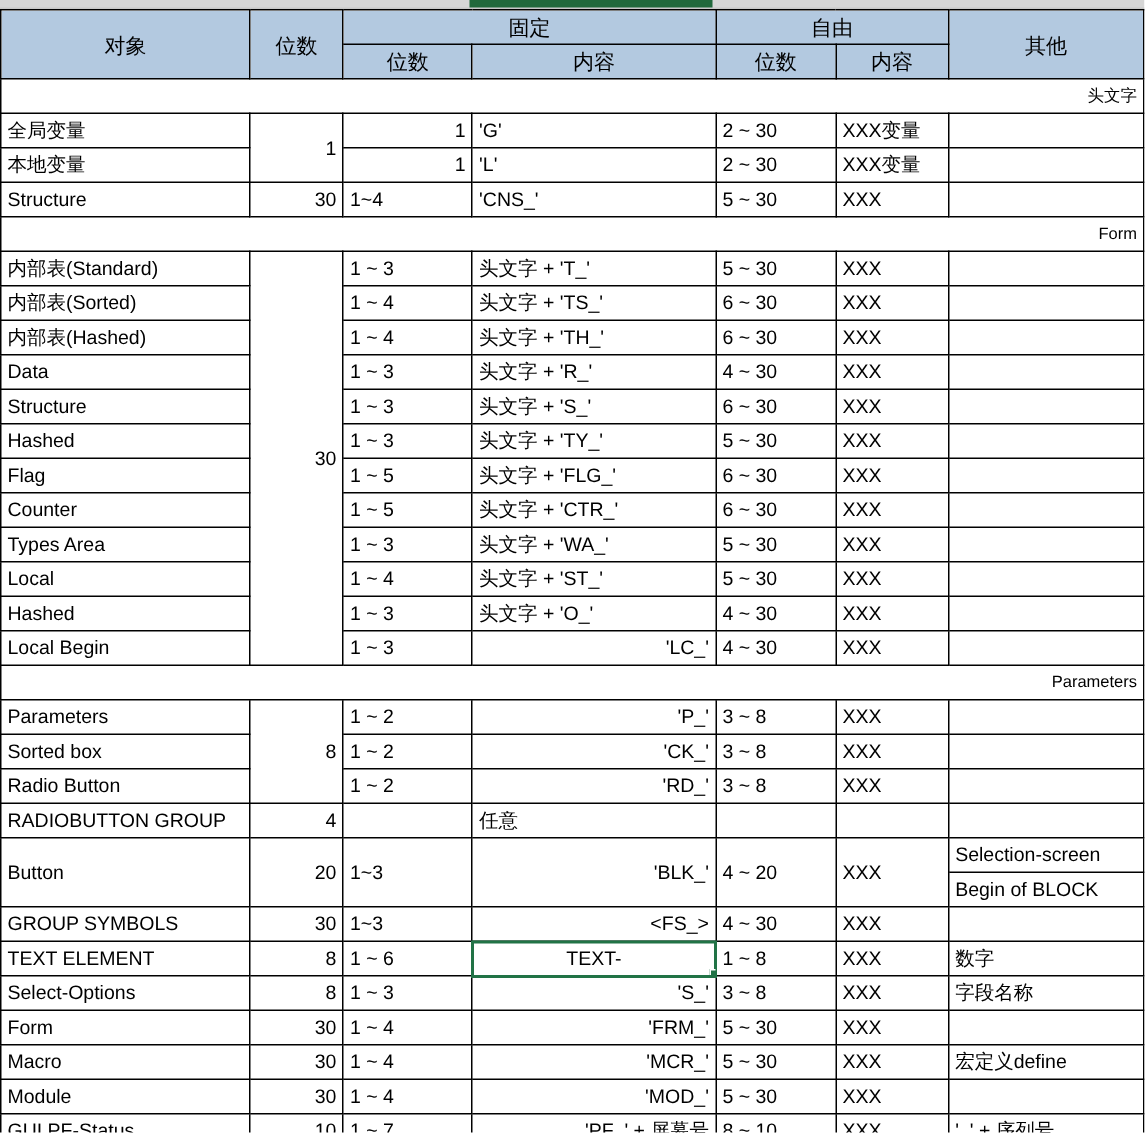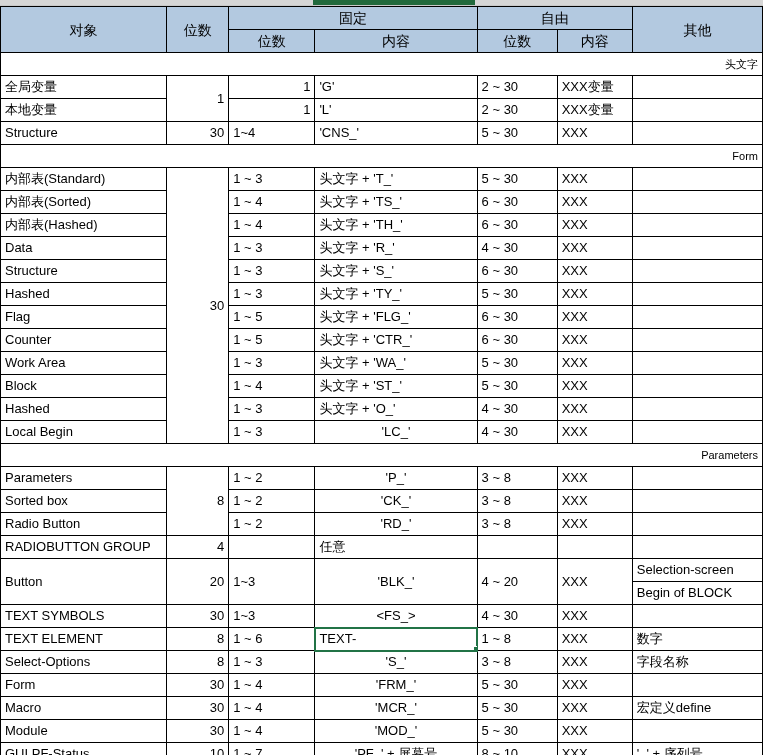--- a/index.html
+++ b/index.html
@@ -72,30 +72,31 @@
     text-align: right;
     font-size: 11px;
     border-left: 1px solid #000;
     border-right: 1px solid #000;
     border-top: 1px solid #000;
     border-bottom: 1px solid #000;
   }
 
   .num { text-align: right; }
   .left { text-align: left; }
-  .center { text-align: center; }
+  .center { text-align: right; }
 
   .vmid { vertical-align: middle; text-align: right; }
 
   
   td.selected {
     position: relative;
     outline: 2px solid #217346;
     outline-offset: -1px;
     border: 1px solid #217346 !important;
+    text-align: center;
   }
   td.selected::after {
     content: "";
     position: absolute;
     right: -3px;
     bottom: -3px;
     width: 5px;
     height: 5px;
     background: #217346;
     border: 1px solid #ffffff;
@@ -227,29 +228,29 @@
     </tr>
     <tr>
       <td class="left">Counter</td>
       <td class="left">1 ~ 5</td>
       <td class="left">头文字 +  'CTR_'</td>
       <td class="left">6 ~ 30</td>
       <td class="left">XXX</td>
       <td class="left"></td>
     </tr>
     <tr>
-      <td class="left">Work Area</td>
+      <td class="left">Types Area</td>
       <td class="left">1 ~ 3</td>
       <td class="left">头文字 +  'WA_'</td>
       <td class="left">5 ~ 30</td>
       <td class="left">XXX</td>
       <td class="left"></td>
     </tr>
     <tr>
-      <td class="left">Block</td>
+      <td class="left">Local</td>
       <td class="left">1 ~ 4</td>
       <td class="left">头文字 +  'ST_'</td>
       <td class="left">5 ~ 30</td>
       <td class="left">XXX</td>
       <td class="left"></td>
     </tr>
     <tr>
       <td class="left">Hashed</td>
       <td class="left">1 ~ 3</td>
       <td class="left">头文字 +  'O_'</td>
@@ -312,21 +313,21 @@
       <td class="center" rowspan="2">'BLK_'</td>
       <td class="left" rowspan="2">4 ~ 20</td>
       <td class="left" rowspan="2">XXX</td>
       <td class="left">Selection-screen</td>
     </tr>
     <tr>
       <td class="left">Begin of BLOCK</td>
     </tr>
 
     <tr>
-      <td class="left">TEXT SYMBOLS</td>
+      <td class="left">GROUP SYMBOLS</td>
       <td class="num">30</td>
       <td class="left">1~3</td>
       <td class="center">&lt;FS_&gt;</td>
       <td class="left">4 ~ 30</td>
       <td class="left">XXX</td>
       <td class="left"></td>
     </tr>
 
     <tr>
       <td class="left">TEXT ELEMENT</td>

